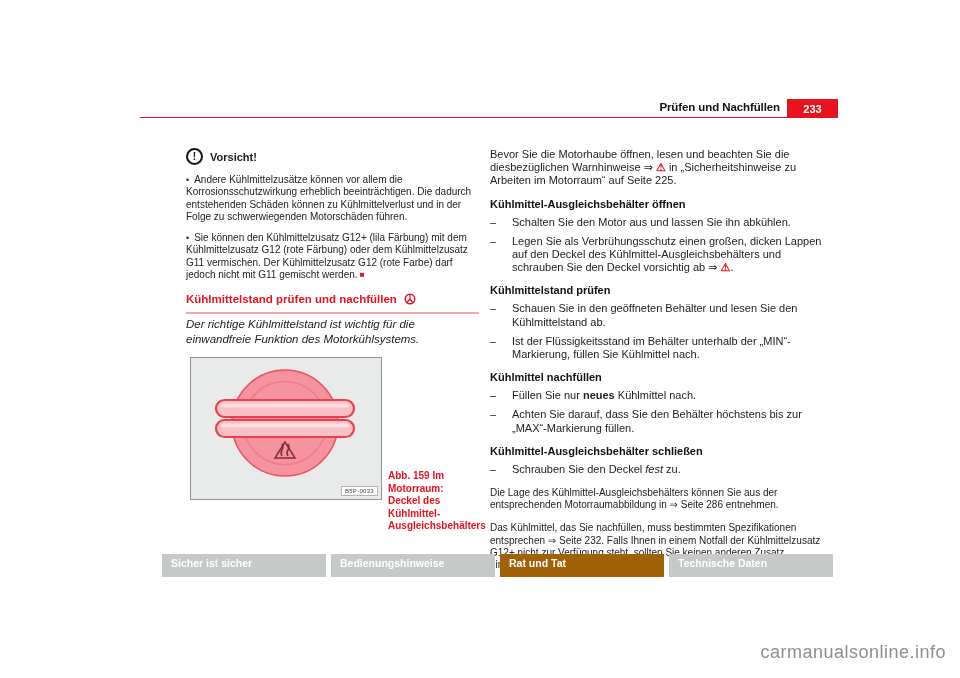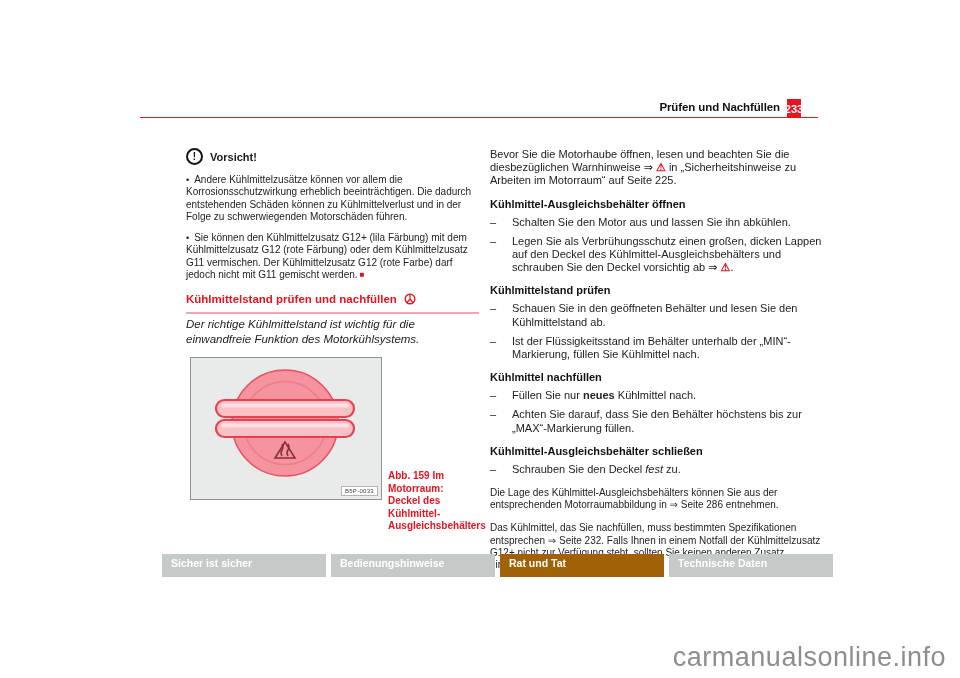--- a/index.html
+++ b/index.html
@@ -2,21 +2,21 @@
 <html><head>
 <meta charset="utf-8">
 <style>
   html,body{margin:0;padding:0;background:#ffffff;}
   body{font-family:"Liberation Sans", sans-serif; color:#1b1b1b;}
   #page{position:relative;width:960px;height:678px;background:#fff;overflow:hidden;}
 
   
   .hdr-title{position:absolute;top:101px;left:140px;width:640px;text-align:right;
     font-size:11.5px;font-weight:bold;letter-spacing:-0.1px;color:#111;}
-  .hdr-pagebox{position:absolute;top:99px;left:787px;width:14px;height:19px;
+  .hdr-pagebox{position:absolute;top:99px;left:787px;width:51px;height:19px;
     background:#e8131f;color:#fff;font-size:11px;font-weight:bold;
     display:flex;align-items:center;justify-content:center;text-align:right;}
   .hdr-rule{position:absolute;top:116.5px;left:140px;width:678px;height:1.6px;background:#e8131f;}
 
   
   .leftcol{position:absolute;left:186px;top:148px;width:293px;}
   .caution-head{display:flex;align-items:center;gap:7px;margin-bottom:6px;}
   .cicon{width:13px;height:13px;border:2px solid #141414;border-radius:50%;
     font-size:10px;font-weight:bold;display:flex;align-items:center;justify-content:center;color:#141414;}
   .ctitle{font-size:11px;font-weight:bold;}
@@ -54,21 +54,21 @@
   .seg-sq{color:#e8131f;font-size:8px;vertical-align:1px;}
   .seg-next{color:#e8131f;font-size:10px;}
 
   
   .footer{position:absolute;left:162px;top:554px;width:671px;height:23px;display:flex;gap:5px;}
   .tab{flex:1;background:#c5cac9;color:#fff;font-size:10.5px;font-weight:bold;
     padding:3px 0 0 9px;box-sizing:border-box;}
   .tab.active{background:#a16207;}
 
   
-  .watermark{position:absolute;top:642px;right:14px;font-size:27px;color:#8e8e8e;
+  .watermark{position:absolute;top:642px;right:14px;font-size:18px;color:#8e8e8e;
     letter-spacing:0.5px;}
 </style>
 </head>
 <body>
 
 <div id="page">
 
   <div class="hdr-title">Prüfen und Nachfüllen</div>
   <div class="hdr-pagebox">233</div>
   <div class="hdr-rule"></div>

